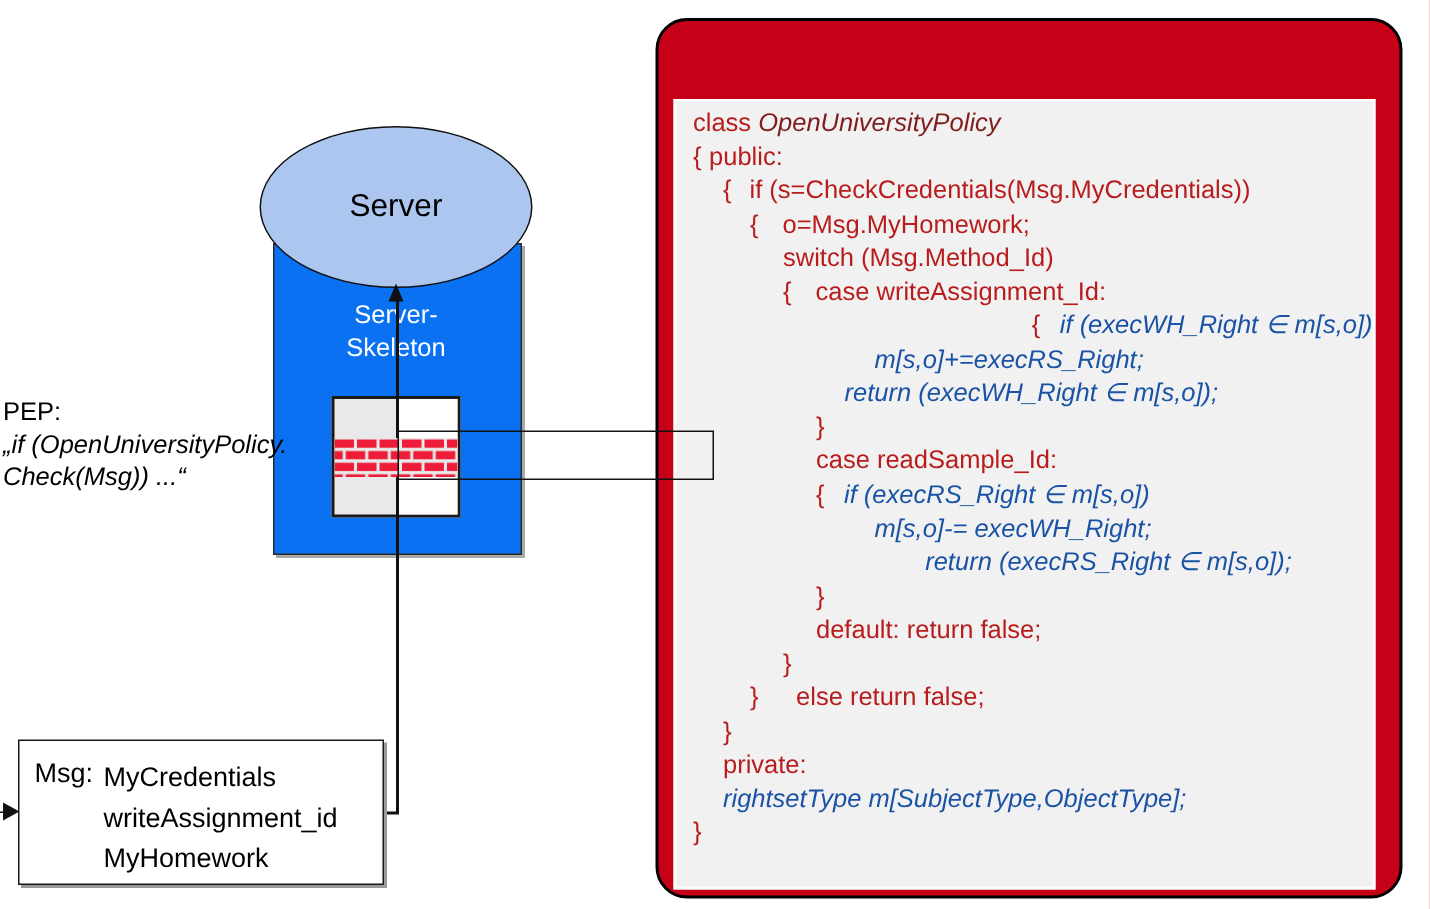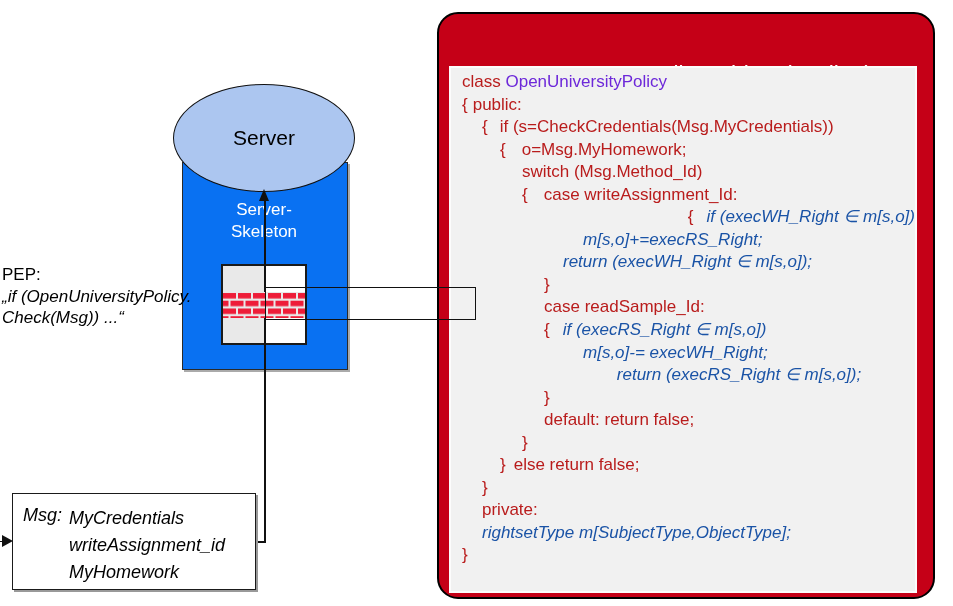--- a/index.html
+++ b/index.html
@@ -42,42 +42,42 @@
   .msg-arrow-line { position:absolute; left:0; top:540.5px; width:7px; height:1.5px; background:#111; }
   .msg-arrowhead {
     position:absolute; left:2px; top:535px; width:0; height:0;
     border-top:6px solid transparent; border-bottom:6px solid transparent;
     border-left:11px solid #111;
   }
   .msg-box {
     position:absolute; left:12px; top:493px; width:244px; height:97px;
     background:#fff; border:1.5px solid #1a1a1a; box-sizing:border-box;
     box-shadow:2px 2px 0 #999; display:flex; padding:11px 0 0 10px;
-    font-style:italic; font-size:18px;
+    font-size:18px;
   }
   .msg-prefix { width:46px; }
   .msg-lines  { line-height:27px; }
   
   .pdp {
     position:absolute; left:437px; top:12px; width:498px; height:587px;
     background:var(--pdp_red); border:2px solid #000; border-radius:21px;
     box-sizing:border-box;
   }
   .pdp-title {
     position:absolute; left:19px; top:21px; color:#fff; font-size:23px; white-space:pre;
   }
   .pdp-title .it { font-style:italic; }
   .code-panel {
     position:absolute; left:10px; top:52px; width:468px; height:527px;
     background:#F1F1F1; border:2px solid #FCFCFC; box-sizing:border-box;
     padding-top:3px; overflow:hidden;
   }
   .code-line { font-size:17px; line-height:22.55px; white-space:pre; }
   .seg-k  { color:#b91c1c; }
-  .seg-ki { color:#6d28d9; }
+  .seg-ki { color:#7f1d1d; font-style:italic; }
   .seg-b  { color:var(--code_blue); font-style:italic; }
   
   .callout {
     position:absolute; left:265px; top:287px; width:211px; height:33px;
     border:1.5px solid #111; background:transparent; box-sizing:border-box; z-index:10;
   }
 </style>
 </head>
 <body>
 
@@ -147,21 +147,21 @@
         <div class="code-line" style="padding-left: 132px;"><span class="seg-b">m[s,o]+=execRS_Right;</span></div>
         <div class="code-line" style="padding-left: 112px;"><span class="seg-b">return (execWH_Right ∈ m[s,o]);</span></div>
         <div class="code-line" style="padding-left: 93px;"><span class="seg-k">}</span></div>
         <div class="code-line" style="padding-left: 93px;"><span class="seg-k">case readSample_Id:</span></div>
         <div class="code-line" style="padding-left: 93px;"><span class="seg-k">{</span><span class="seg-b" style="margin-left: 13px;">if (execRS_Right ∈ m[s,o])</span></div>
         <div class="code-line" style="padding-left: 132px;"><span class="seg-b">m[s,o]-= execWH_Right;</span></div>
         <div class="code-line" style="padding-left: 112px; text-align: center;"><span class="seg-b">return (execRS_Right ∈ m[s,o]);</span></div>
         <div class="code-line" style="padding-left: 93px;"><span class="seg-k">}</span></div>
         <div class="code-line" style="padding-left: 93px;"><span class="seg-k">default: return false;</span></div>
         <div class="code-line" style="padding-left: 71px;"><span class="seg-k">}</span></div>
-        <div class="code-line" style="padding-left: 49px;"><span class="seg-k">}</span><span class="seg-k" style="margin-left: 8px;">else return false;</span></div>
+        <div class="code-line" style="padding-left: 49px;"><span class="seg-k">}</span><span class="seg-k" style="margin-left: 25px;">else return false;</span></div>
         <div class="code-line" style="padding-left: 31px;"><span class="seg-k">}</span></div>
         <div class="code-line" style="padding-left: 31px;"><span class="seg-k">private:</span></div>
         <div class="code-line" style="padding-left: 31px;"><span class="seg-b">rightsetType m[SubjectType,ObjectType];</span></div>
         <div class="code-line" style="padding-left: 11px;"><span class="seg-k">}</span></div>
       </div>
   </div>
 
   <div class="callout"></div>
 
 </div>

